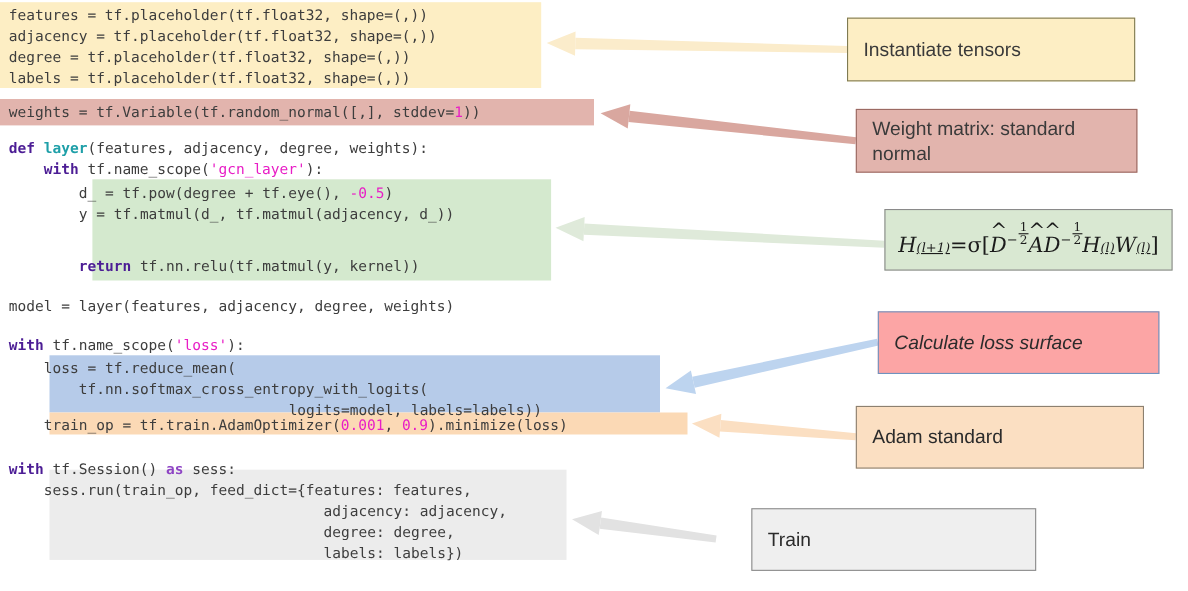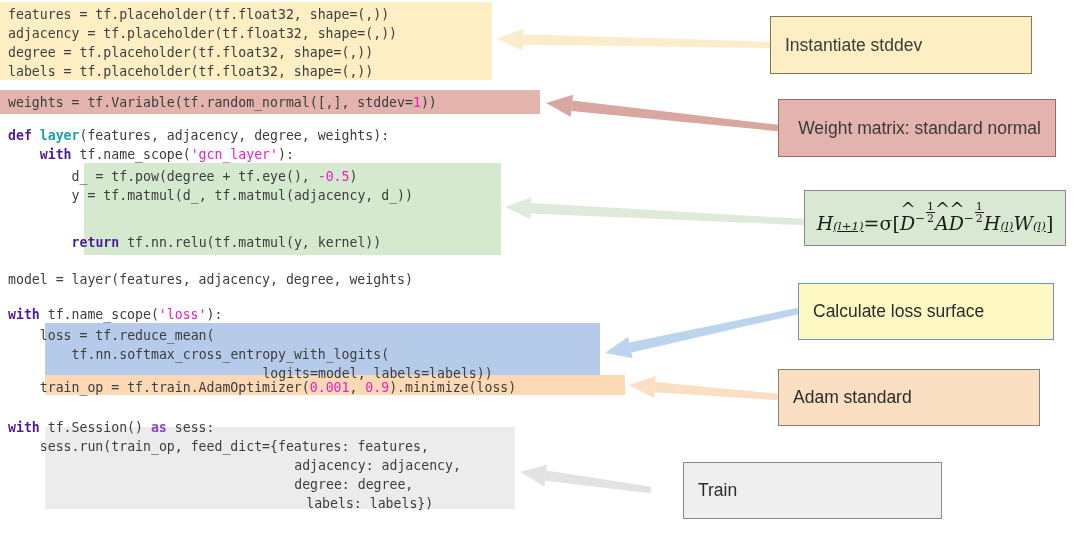--- a/index.html
+++ b/index.html
@@ -172,28 +172,28 @@
       <div class="code-line" style="top: 270px; left: 8px;"><span>model = layer(features, adjacency, degree, weights)</span></div>
       <div class="code-line" style="top: 305px; left: 8px;"><span class="kw">with </span><span>tf.name_scope(</span><span class="str">'loss'</span><span>):</span></div>
       <div class="code-line" style="top: 326px; left: 39.8px;"><span>loss = tf.reduce_mean(</span></div>
       <div class="code-line" style="top: 345px; left: 71.6px;"><span>tf.nn.softmax_cross_entropy_with_logits(</span></div>
       <div class="code-line" style="top: 364px; left: 262.4px;"><span>logits=model, labels=labels))</span></div>
       <div class="code-line" style="top: 378px; left: 39.8px;"><span>train_op = tf.train.AdamOptimizer(</span><span class="num">0.001</span><span>, </span><span class="num">0.9</span><span>).minimize(loss)</span></div>
       <div class="code-line" style="top: 418px; left: 8px;"><span class="kw">with </span><span>tf.Session() </span><span class="kw2">as </span><span>sess:</span></div>
       <div class="code-line" style="top: 437px; left: 39.8px;"><span>sess.run(train_op, feed_dict={features: features,</span></div>
       <div class="code-line" style="top: 456px; left: 294.2px;"><span>adjacency: adjacency,</span></div>
       <div class="code-line" style="top: 475px; left: 294.2px;"><span>degree: degree,</span></div>
-      <div class="code-line" style="top: 494px; left: 294.2px; margin-left: 12px;"><span>labels: labels})</span></div>
+      <div class="code-line" style="top: 494px; left: 294.2px;"><span>labels: labels})</span></div>
     </div>
 
   <div id="callout-layer">
       <div class="callout" style="left: 770px; top: 16px; width: 262px; height: 58px; background: rgb(253, 238, 196); border: 1px solid rgb(127, 122, 82); color: rgb(58, 58, 58);">
-        <span class="txt">Instantiate stddev</span>
-      </div>
-      <div class="callout" style="left: 778px; top: 99px; width: 278px; height: 58px; background: rgb(226, 180, 173); border: 1px solid rgb(155, 106, 99); color: rgb(58, 58, 58); justify-content: flex-end;">
+        <span class="txt">Instantiate tensors</span>
+      </div>
+      <div class="callout" style="left: 778px; top: 99px; width: 256px; height: 58px; background: rgb(226, 180, 173); border: 1px solid rgb(155, 106, 99); color: rgb(58, 58, 58);">
         <span class="txt">Weight matrix: standard normal</span>
       </div>
       <div class="callout" style="left: 804px; top: 190px; width: 262px; height: 56px; background: rgb(217, 232, 210); border: 1px solid rgb(138, 138, 138); color: rgb(27, 27, 27); justify-content: center;">
         <div class="formula">
           <span style="font-style: italic;">H</span>
           <span class="sup">(l+1)</span>
           <span> = </span>
           <span>σ</span>
           <span>[</span>
           <span class="hatwrap"><span>D</span><span class="hat">^</span></span>
@@ -204,21 +204,21 @@
           <span class="hatwrap"><span>D</span><span class="hat">^</span></span>
           <span> </span>
           <span><span class="minus">−</span><span class="frac"><span class="n">1</span><span class="d">2</span></span></span>
           <span style="font-style: italic;">H</span>
           <span class="sup">(l)</span>
           <span style="font-style: italic;">W</span>
           <span class="sup">(l)</span>
           <span>]</span>
         </div>
       </div>
-      <div class="callout" style="left: 798px; top: 283px; width: 256px; height: 57px; background: #fef9c3; border: 1px solid rgb(111, 147, 191); color: rgb(43, 43, 43);">
+      <div class="callout" style="left: 798px; top: 283px; width: 256px; height: 57px; background: #fca5a5; border: 1px solid rgb(111, 147, 191); color: rgb(43, 43, 43); font-style: italic;">
         <span class="txt">Calculate loss surface</span>
       </div>
       <div class="callout" style="left: 778px; top: 369px; width: 262px; height: 57px; background: rgb(251, 223, 194); border: 1px solid rgb(140, 128, 112); color: rgb(43, 43, 43);">
         <span class="txt">Adam standard</span>
       </div>
       <div class="callout" style="left: 651px; top: 462px; width: 259px; height: 57px; background: rgb(239, 239, 239); border: 1px solid rgb(138, 138, 138); color: rgb(43, 43, 43); margin-left: 32px;">
         <span class="txt">Train</span>
       </div>
     </div>
 

